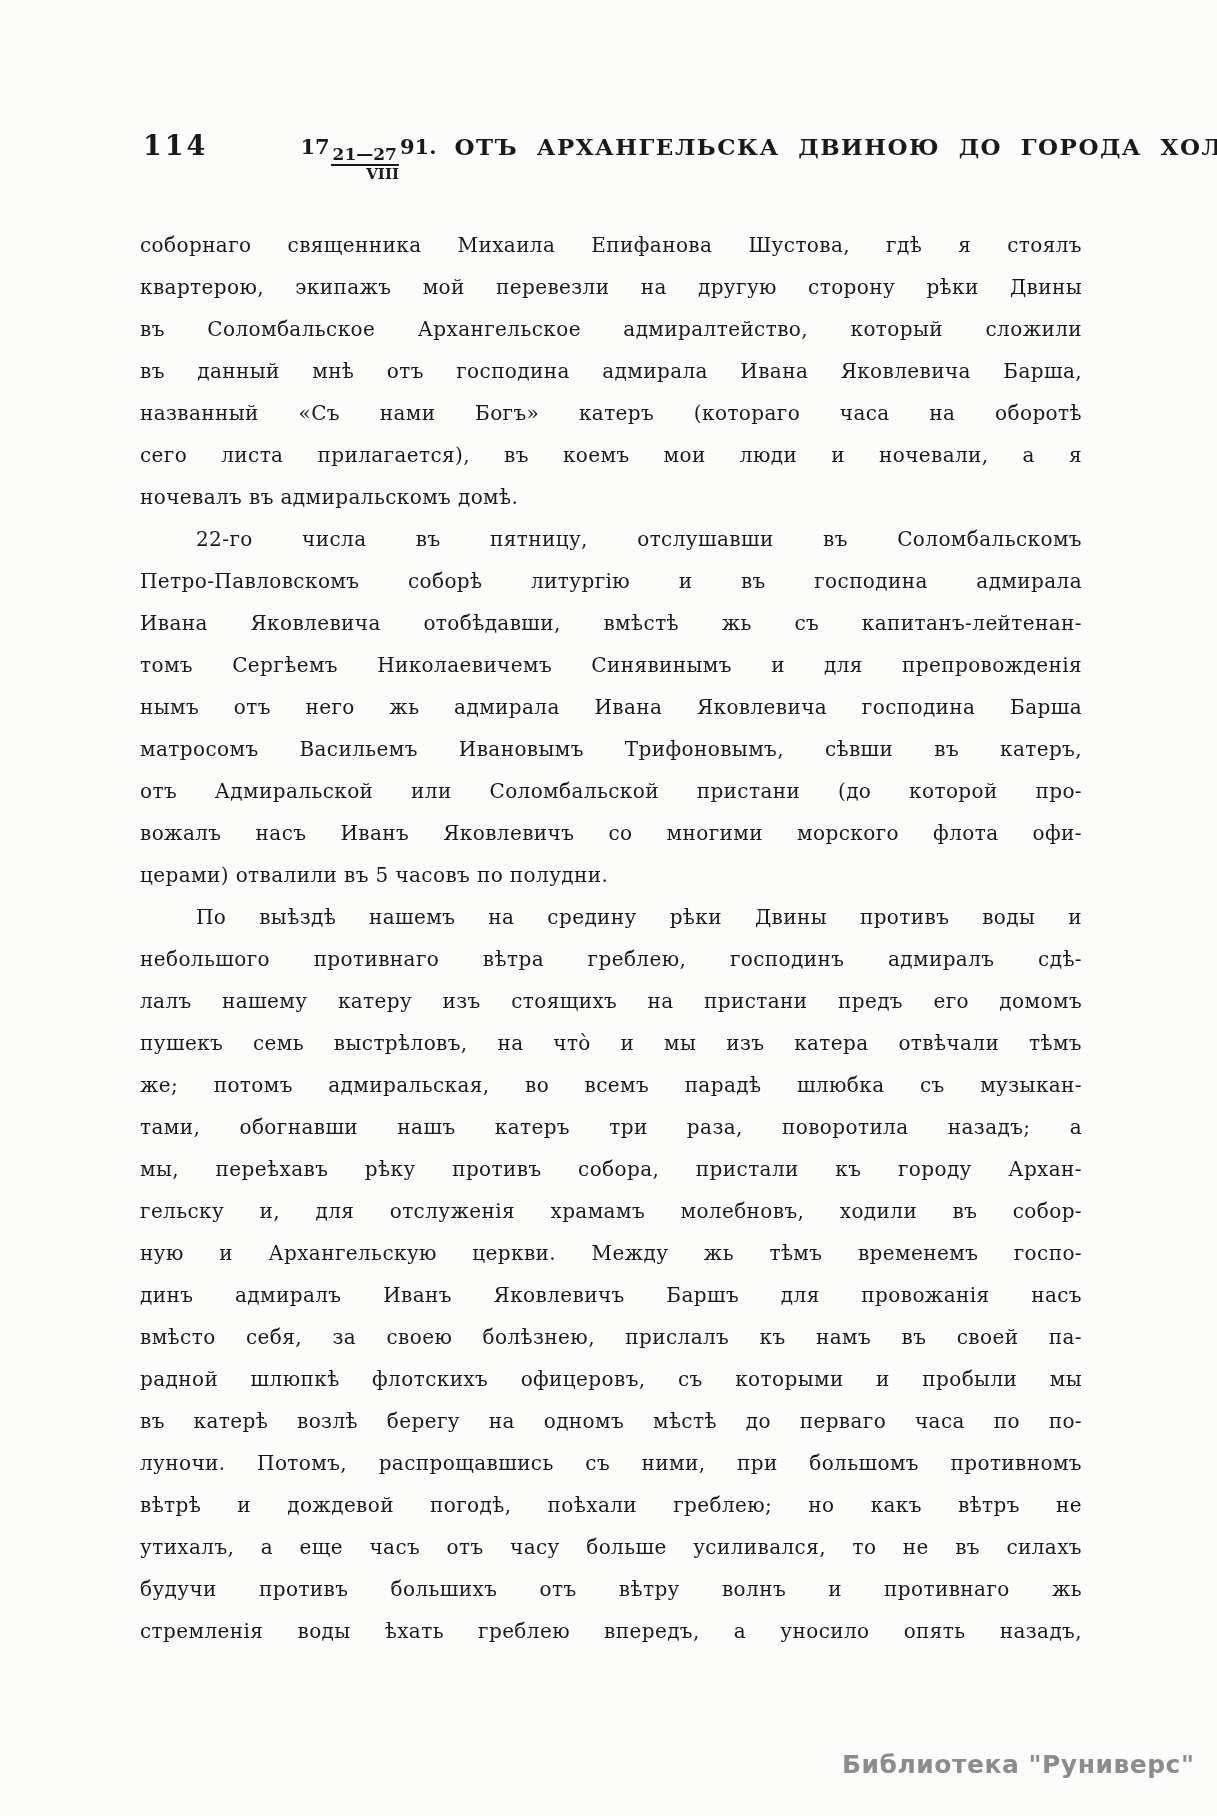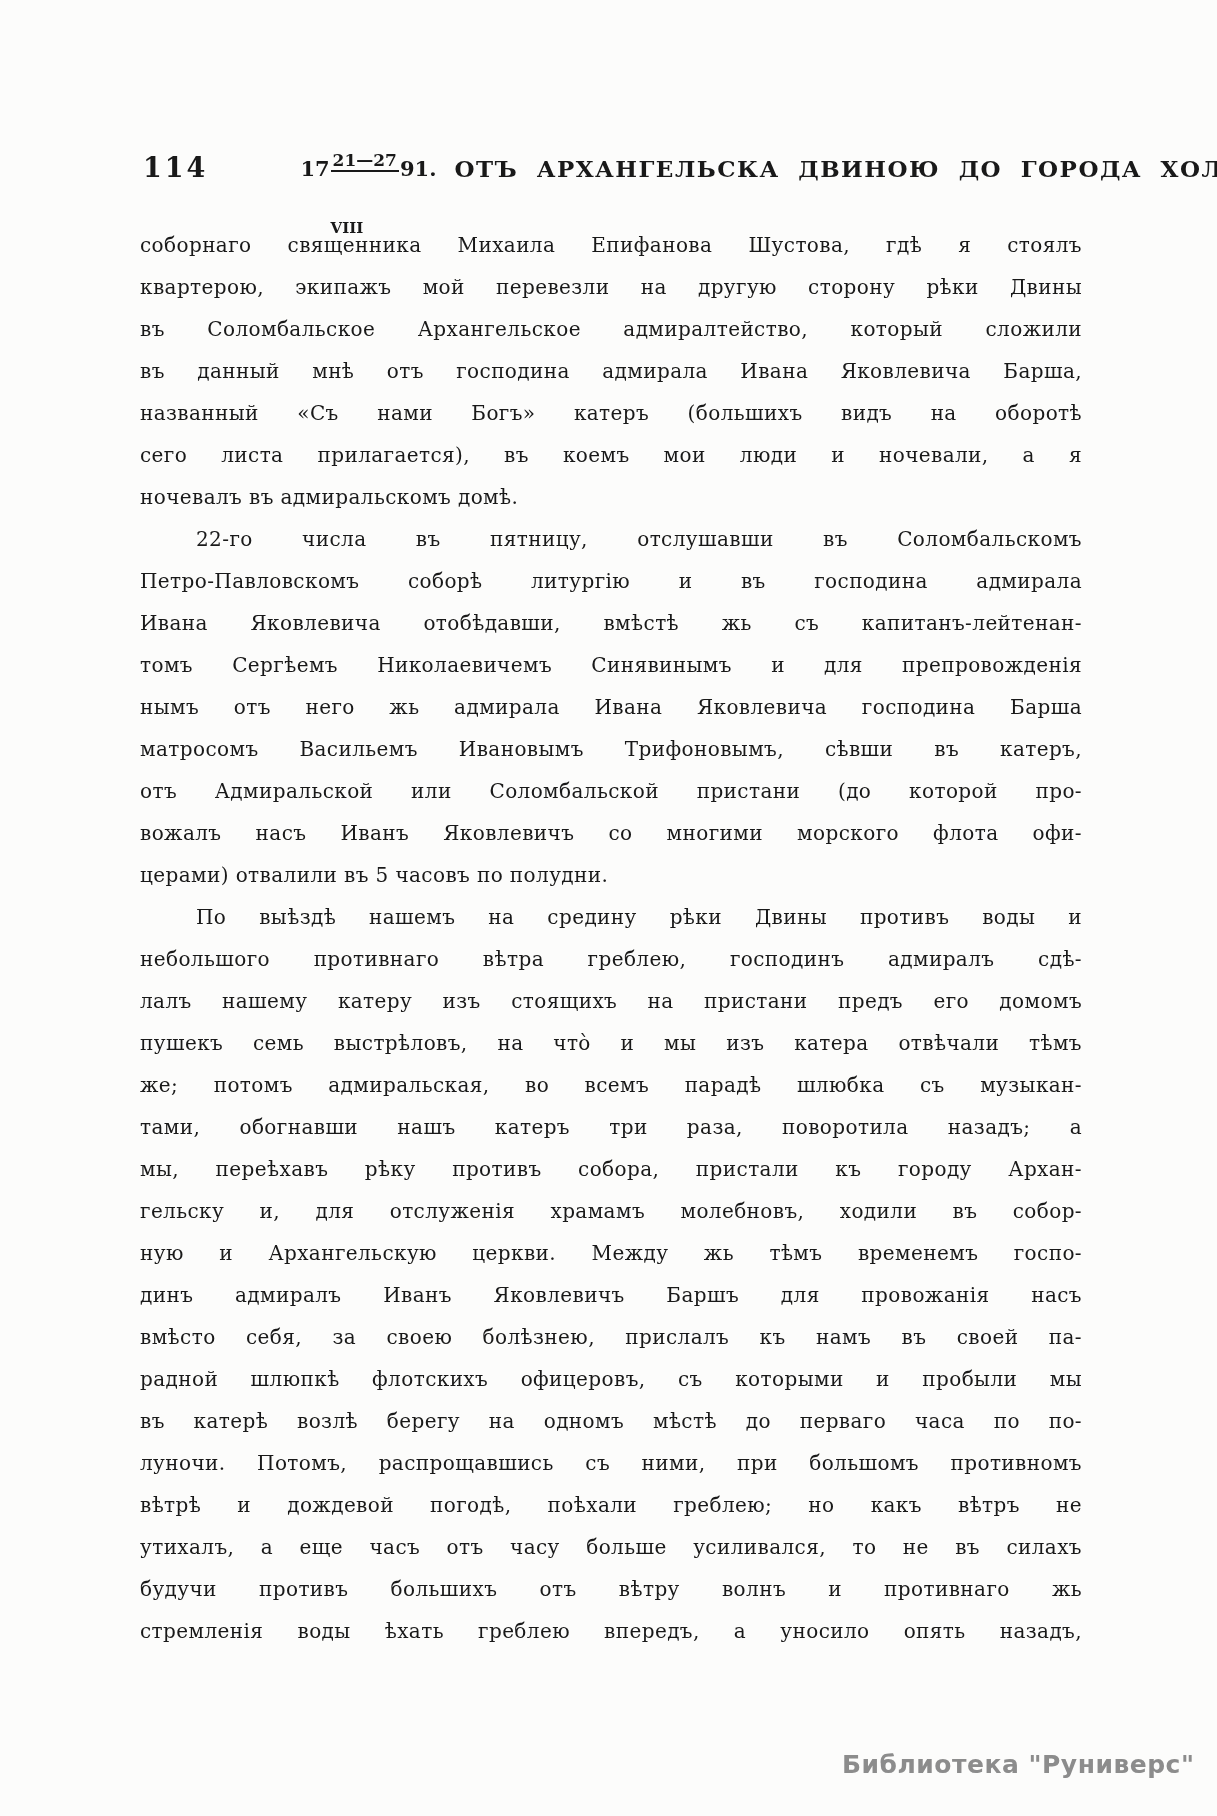--- a/index.html
+++ b/index.html
@@ -12,21 +12,21 @@
     width: 1217px;
     height: 1816px;
     background: var(--paper, #fcfcfb);
     color: var(--ink, #191919);
     font-family: "DejaVu Serif", "Liberation Serif", serif;
     overflow: hidden;
   }
   
   .header {
     position: absolute;
-    top: 152px;
+    top: 130px;
     left: 143px;
     right: 120px;
     display: flex;
     align-items: flex-start;
     white-space: nowrap;
   }
   .page-number {
     font-size: 27px;
     font-weight: bold;
     letter-spacing: 3px;
@@ -41,23 +41,22 @@
     align-items: flex-start;
     font-weight: bold;
   }
   .date-prefix, .date-suffix {
     font-size: 21px;
     line-height: 34px;
   }
   .frac {
     display: inline-flex;
     flex-direction: column;
-    align-items: flex-start;
-    margin: 0 1px;
-    gap: 48px;
+    align-items: flex-end;
+    margin: 16px 1px;
   }
   .frac-top {
     font-size: 17px;
     line-height: 17px;
     font-weight: bold;
     border-bottom: 2px solid var(--ink, #191919);
     padding: 0 2px 1px 2px;
   }
   .frac-bottom {
     font-size: 15px;
@@ -121,21 +120,21 @@
       <span class="header-title">ОТЪ АРХАНГЕЛЬСКА ДВИНОЮ ДО ГОРОДА ХОЛМОГОРЪ.</span>
     </span>
   </div>
 
   <div class="text-block">
       <div>
         <div class="line">соборнаго священника Михаила Епифанова Шустова, гдѣ я стоялъ</div>
         <div class="line">квартерою, экипажъ мой перевезли на другую сторону рѣки Двины</div>
         <div class="line">въ Соломбальское Архангельское адмиралтейство, который сложили</div>
         <div class="line">въ данный мнѣ отъ господина адмирала Ивана Яковлевича Барша,</div>
-        <div class="line">названный «Съ нами Богъ» катеръ (большихъ видъ на оборотѣ</div>
+        <div class="line">названный «Съ нами Богъ» катеръ (котораго часа на оборотѣ</div>
         <div class="line">сего листа прилагается), въ коемъ мои люди и ночевали, а я</div>
         <div class="line flush">ночевалъ въ адмиральскомъ домѣ.</div>
       </div>
       <div>
         <div class="line indent">22-го числа въ пятницу, отслушавши въ Соломбальскомъ</div>
         <div class="line">Петро-Павловскомъ соборѣ литургію и въ господина адмирала</div>
         <div class="line">Ивана Яковлевича отобѣдавши, вмѣстѣ жь съ капитанъ-лейтенан-</div>
         <div class="line">томъ Сергѣемъ Николаевичемъ Синявинымъ и для препровожденія</div>
         <div class="line">нымъ отъ него жь адмирала Ивана Яковлевича господина Барша</div>
         <div class="line">матросомъ Васильемъ Ивановымъ Трифоновымъ, сѣвши въ катеръ,</div>

